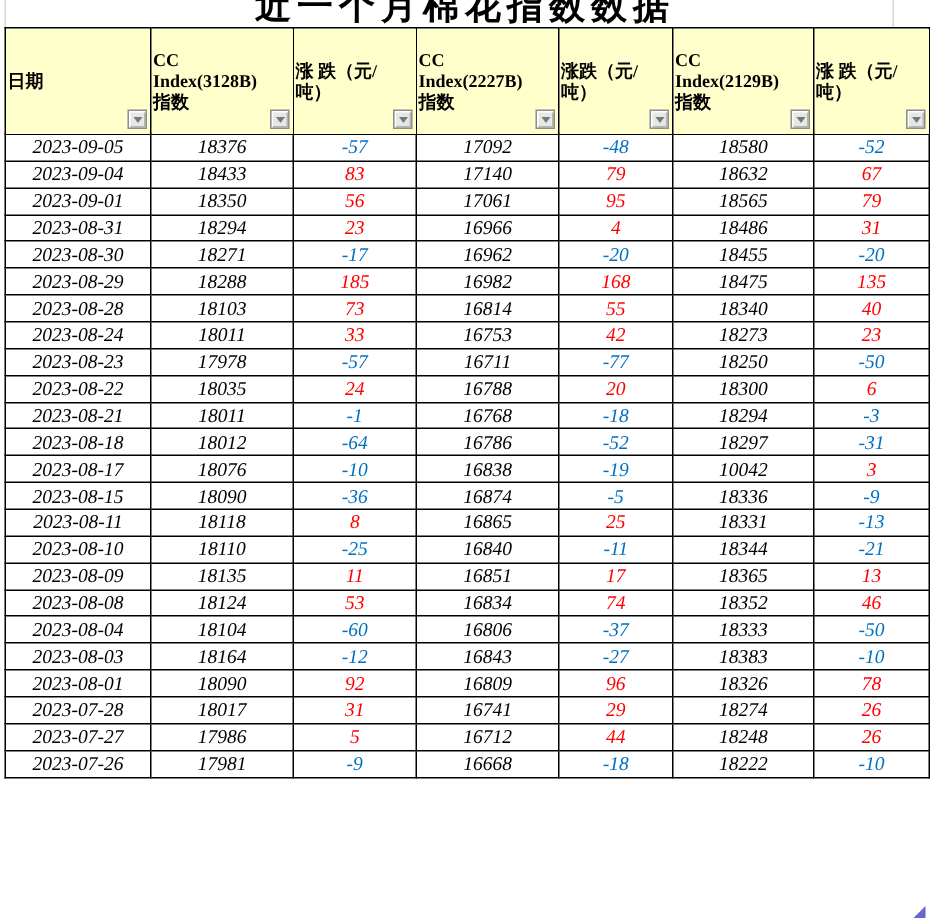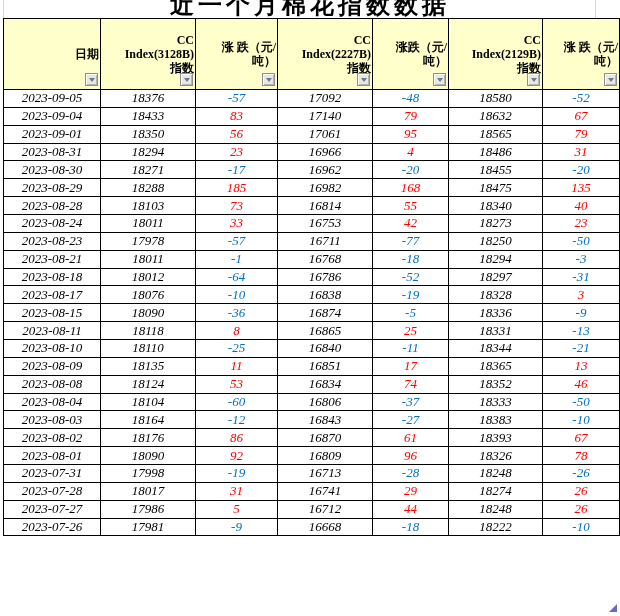--- a/index.html
+++ b/index.html
@@ -26,21 +26,21 @@
   .gl-right{left:595px;}
   table.grid{
     position:absolute;left:3px;top:18px;width:616px;
     border-collapse:collapse;table-layout:fixed;
   }
   .grid th,.grid td{border:1px solid var(--border);overflow:hidden;}
   .grid thead tr{height:57px;}
   .grid th{
     background:var(--header-bg);
     font-weight:bold;font-size:12px;line-height:14px;
-    text-align:right;vertical-align:middle;
+    text-align:left;vertical-align:middle;
     white-space:pre-line;position:relative;padding:0 1px;color:#000;
   }
   .grid tbody tr{height:17.87px;font-style:italic;}
   .grid td{
     font-size:13px;text-align:center;vertical-align:middle;padding:0;color:#000;
     background:#ffffff;
   }
   td.c-change.pos{color:var(--positive);}
   td.c-change.neg{color:var(--negative);}
   .filter-btn{
@@ -195,20 +195,29 @@
         <tr>
           <td class="c-date">2023-08-23</td>
           <td class="c-index">17978</td>
           <td class="c-change neg">-57</td>
           <td class="c-index">16711</td>
           <td class="c-change neg">-77</td>
           <td class="c-index">18250</td>
           <td class="c-change neg">-50</td>
         </tr>
         <tr>
+          <td class="c-date">2023-08-22</td>
+          <td class="c-index">18035</td>
+          <td class="c-change pos">24</td>
+          <td class="c-index">16788</td>
+          <td class="c-change pos">20</td>
+          <td class="c-index">18300</td>
+          <td class="c-change pos">6</td>
+        </tr>
+        <tr>
           <td class="c-date">2023-08-21</td>
           <td class="c-index">18011</td>
           <td class="c-change neg">-1</td>
           <td class="c-index">16768</td>
           <td class="c-change neg">-18</td>
           <td class="c-index">18294</td>
           <td class="c-change neg">-3</td>
         </tr>
         <tr>
           <td class="c-date">2023-08-18</td>
@@ -218,21 +227,21 @@
           <td class="c-change neg">-52</td>
           <td class="c-index">18297</td>
           <td class="c-change neg">-31</td>
         </tr>
         <tr>
           <td class="c-date">2023-08-17</td>
           <td class="c-index">18076</td>
           <td class="c-change neg">-10</td>
           <td class="c-index">16838</td>
           <td class="c-change neg">-19</td>
-          <td class="c-index">18328</td>
+          <td class="c-index">10042</td>
           <td class="c-change pos">3</td>
         </tr>
         <tr>
           <td class="c-date">2023-08-15</td>
           <td class="c-index">18090</td>
           <td class="c-change neg">-36</td>
           <td class="c-index">16874</td>
           <td class="c-change neg">-5</td>
           <td class="c-index">18336</td>
           <td class="c-change neg">-9</td>
@@ -285,47 +294,29 @@
         <tr>
           <td class="c-date">2023-08-03</td>
           <td class="c-index">18164</td>
           <td class="c-change neg">-12</td>
           <td class="c-index">16843</td>
           <td class="c-change neg">-27</td>
           <td class="c-index">18383</td>
           <td class="c-change neg">-10</td>
         </tr>
         <tr>
-          <td class="c-date">2023-08-02</td>
-          <td class="c-index">18176</td>
-          <td class="c-change pos">86</td>
-          <td class="c-index">16870</td>
-          <td class="c-change pos">61</td>
-          <td class="c-index">18393</td>
-          <td class="c-change pos">67</td>
-        </tr>
-        <tr>
           <td class="c-date">2023-08-01</td>
           <td class="c-index">18090</td>
           <td class="c-change pos">92</td>
           <td class="c-index">16809</td>
           <td class="c-change pos">96</td>
           <td class="c-index">18326</td>
           <td class="c-change pos">78</td>
         </tr>
         <tr>
-          <td class="c-date">2023-07-31</td>
-          <td class="c-index">17998</td>
-          <td class="c-change neg">-19</td>
-          <td class="c-index">16713</td>
-          <td class="c-change neg">-28</td>
-          <td class="c-index">18248</td>
-          <td class="c-change neg">-26</td>
-        </tr>
-        <tr>
           <td class="c-date">2023-07-28</td>
           <td class="c-index">18017</td>
           <td class="c-change pos">31</td>
           <td class="c-index">16741</td>
           <td class="c-change pos">29</td>
           <td class="c-index">18274</td>
           <td class="c-change pos">26</td>
         </tr>
         <tr>
           <td class="c-date">2023-07-27</td>

